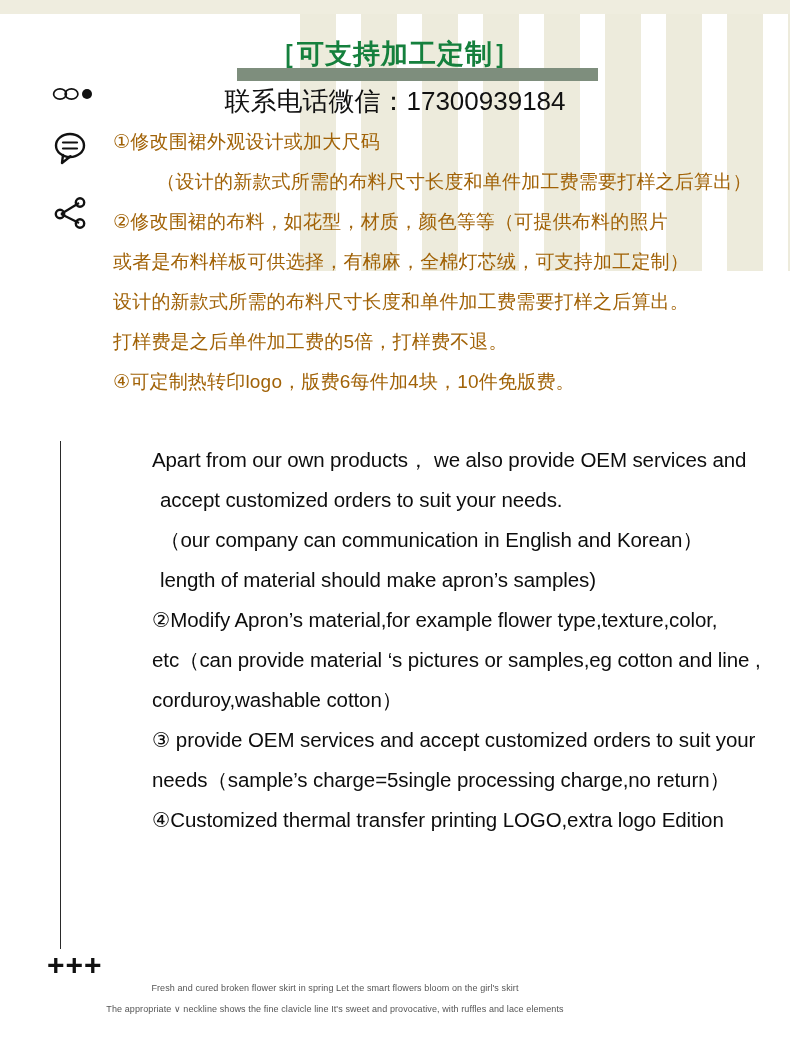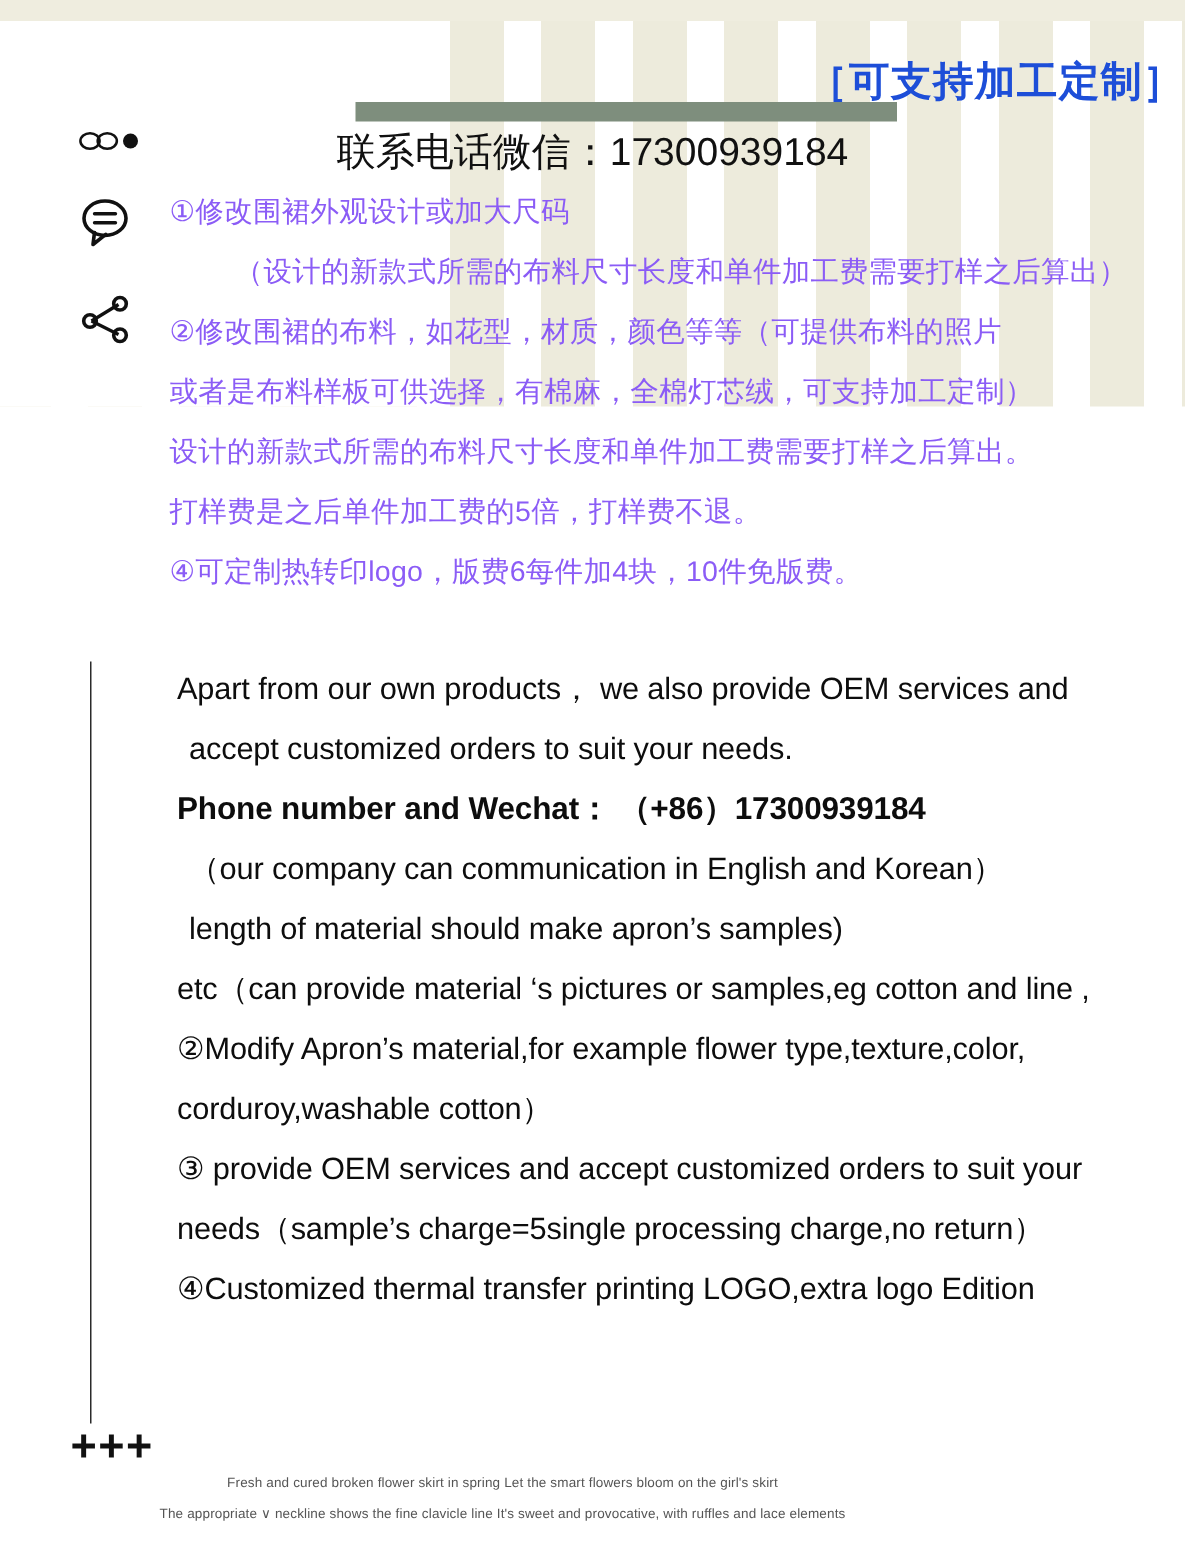--- a/index.html
+++ b/index.html
@@ -63,25 +63,25 @@
     color: #111;
   }
   .rail-icon svg { display: block; }
 
   
   #title-line {
     position: absolute;
     left: 0;
     top: 36px;
     width: 790px;
-    text-align: right;
+    text-align: center;
     font-size: 27px;
     font-weight: 700;
     letter-spacing: 1px;
-    color: #1d4ed8;
+    color: #15803d;
     white-space: nowrap;
   }
   #title-underline {
     position: absolute;
     left: 237px;
     top: 68px;
     width: 361px;
     height: 13px;
     background: #7e8e7d;
   }
@@ -101,38 +101,39 @@
   
   #body-block {
     position: absolute;
     left: 113px;
     top: 122px;
     width: 668px;
   }
   .cn-line {
     font-size: 19px;
     line-height: 40px;
-    color: #8b5cf6;
+    color: #a16207;
     white-space: nowrap;
     letter-spacing: 0.2px;
   }
   .cn-line.indent { padding-left: 14px; text-align: center; }
 
   #en-block {
     position: absolute;
     left: 118px;
     top: 440px;
     width: 672px;
   }
   .en-line {
     font-size: 20.5px;
     line-height: 40px;
     color: #0d0d0d;
     white-space: nowrap;
     letter-spacing: -0.1px;
+    margin-left: 34px;
   }
   .en-line.indent { padding-left: 8px; }
   .en-line.bold {
     font-weight: 700;
     font-size: 21px;
   }
 
   
   #vrule {
     position: absolute;
@@ -219,25 +220,24 @@
     <div class="cn-line">设计的新款式所需的布料尺寸长度和单件加工费需要打样之后算出。</div>
     <div class="cn-line">打样费是之后单件加工费的5倍，打样费不退。</div>
     <div class="cn-line">④可定制热转印logo，版费6每件加4块，10件免版费。</div>
   </div>
 
   <div id="vrule"></div>
 
   <div id="en-block">
     <div class="en-line">Apart from our own products， we also provide OEM services and</div>
     <div class="en-line indent">accept customized orders to suit your needs.</div>
-    <div class="en-line bold">Phone number and Wechat： （+86）17300939184</div>
     <div class="en-line indent">（our company can communication in English and Korean）</div>
     <div class="en-line indent">length of material should make apron’s samples)</div>
+    <div class="en-line">②Modify Apron’s material,for example flower type,texture,color,</div>
     <div class="en-line">etc（can provide material ‘s pictures or samples,eg cotton and line ,</div>
-    <div class="en-line">②Modify Apron’s material,for example flower type,texture,color,</div>
     <div class="en-line">corduroy,washable cotton）</div>
     <div class="en-line">③ provide OEM services and accept customized orders to suit your</div>
     <div class="en-line">needs（sample’s charge=5single processing charge,no return）</div>
     <div class="en-line">④Customized thermal transfer printing LOGO,extra logo Edition</div>
   </div>
 
   <div id="plus-marks">+++</div>
 
   <div id="footer">
     <div class="footer-line">Fresh and cured broken flower skirt in spring Let the smart flowers bloom on the girl's skirt</div>

